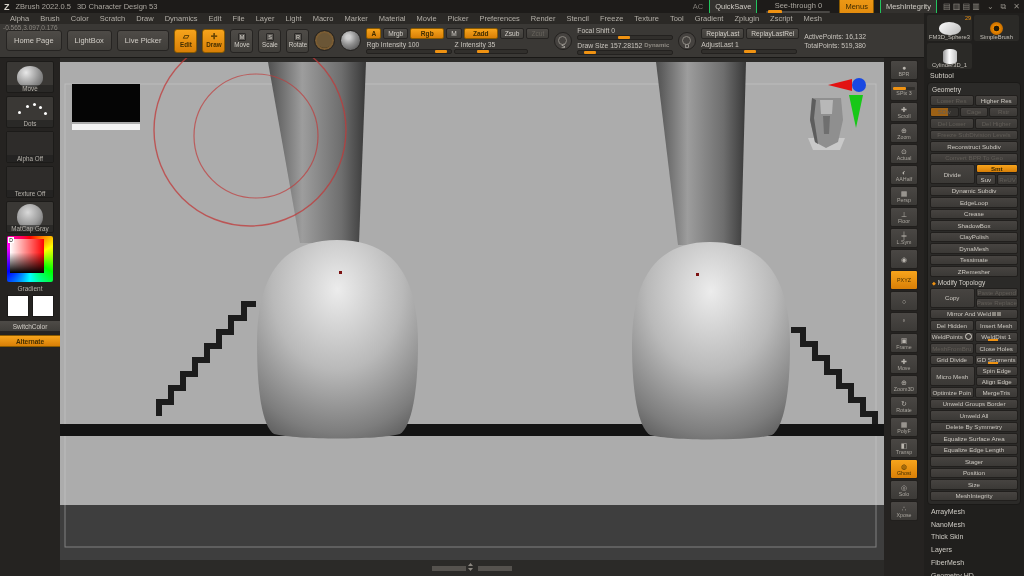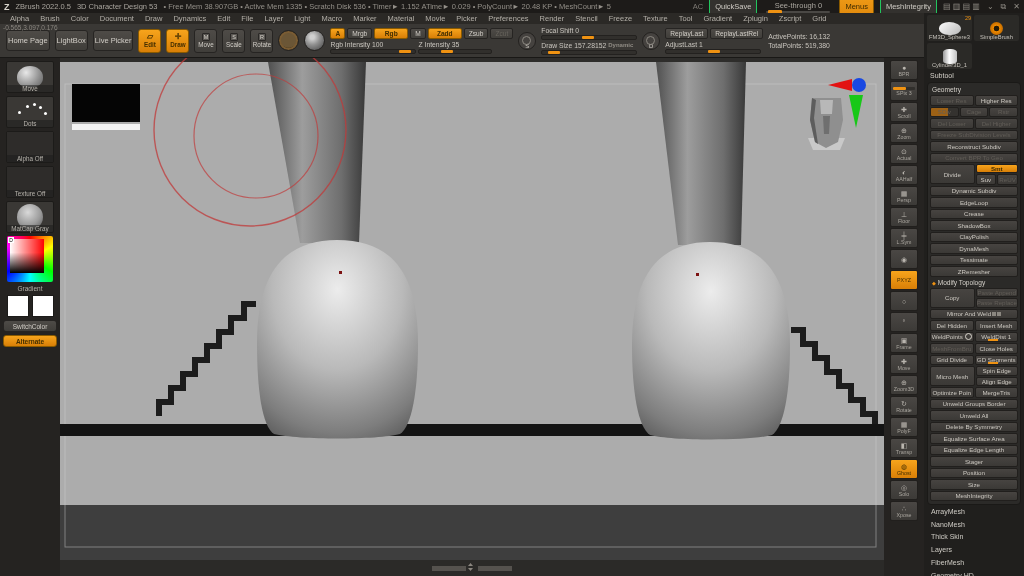--- a/index.html
+++ b/index.html
@@ -22,21 +22,21 @@
   .winicons{display:flex;gap:7px;color:#8f8b84;font-size:8px;align-items:center;}
   
   #menubar{left:0;top:13px;width:924px;height:11px;background:#2b2926;display:flex;align-items:center;
     font-size:7.5px;color:#b3afa8;gap:1px;padding-left:5px;box-sizing:border-box;}
   #menubar .mi{padding:0 5px;}
   #coords{left:3px;top:24px;font-size:6.5px;color:#8b8780;z-index:5;}
   
   #toolbar{left:0;top:24px;width:924px;height:34px;background:#3a3835;border-bottom:1px solid #191816;
     display:flex;align-items:center;gap:5px;padding:0 4px;box-sizing:border-box;}
   .btn{background:linear-gradient(#4e4b47,#403e3a);border:1px solid #262422;border-radius:3px;
-    color:#d2cec7;font-size:7.5px;display:flex;align-items:center;justify-content:center;height:19px;padding:0 1px;}
+    color:#d2cec7;font-size:7.5px;display:flex;align-items:center;justify-content:center;height:19px;padding:0 7px;}
   .btn.sm{height:9px;font-size:6.6px;padding:0 4px;border-radius:2px;}
   .btn.orange{background:linear-gradient(#f7a41c,#d87f07);color:#432e00;font-weight:bold;border-color:#8a5a00;}
   .btn.dim{color:#67635c;}
   .modebtn{width:21px;height:22px;flex-direction:column;gap:0;font-size:6.3px;padding:0;}
   .modebtn .g{font-size:8px;line-height:8px;}
   .badge{display:inline-block;background:#5a5753;border:1px solid #2a2826;color:#d8d4cc;
     font-size:5.5px;padding:0 1px;border-radius:1px;line-height:6px;}
   .circbtn{width:19px;height:19px;border-radius:50%;border:1px solid #23211f;}
   .brush-circ{background:radial-gradient(circle at 50% 45%,#6b5636 55%,#4f3f24 58%,#6b5130 100%);
     box-shadow:inset 0 0 0 2px #7a5c33;}
@@ -121,21 +121,20 @@
   .wp-circ{width:5px;height:5px;border:1px solid #d8d4cc;border-radius:50%;display:inline-block;margin-left:2px;}
   
 </style>
 </head>
 <body>
 
 <div id="titlebar" class="abs">
   <span class="logo">Z</span>
   <span>ZBrush 2022.0.5</span>
   <span>3D Character Design 53</span>
-  <span class="stats">• Free Mem 38.907GB • Active Mem 1335 • Scratch Disk 536 • Timer► 1.152 ATime► 0.029 • PolyCount► 20.48 KP • MeshCount► 5</span>
   <span class="spacer"></span>
   <span style="color:#7d7973">AC</span>
   <span class="tbtn">QuickSave</span>
   <span class="seethrough">
     <span>See-through 0</span>
     <span class="trk">
         <span class="hd"></span>
       </span>
   </span>
   <span class="tbtn orange">Menus</span>
@@ -146,42 +145,42 @@
     <span>⧉</span>
     <span>✕</span>
   </span>
 </div>
 
 <div id="menubar" class="abs">
 
 <span class="mi">Alpha</span>
     <span class="mi">Brush</span>
     <span class="mi">Color</span>
-    <span class="mi">Document</span>
+    <span class="mi">Scratch</span>
     <span class="mi">Draw</span>
     <span class="mi">Dynamics</span>
     <span class="mi">Edit</span>
     <span class="mi">File</span>
     <span class="mi">Layer</span>
     <span class="mi">Light</span>
     <span class="mi">Macro</span>
     <span class="mi">Marker</span>
     <span class="mi">Material</span>
     <span class="mi">Movie</span>
     <span class="mi">Picker</span>
     <span class="mi">Preferences</span>
     <span class="mi">Render</span>
     <span class="mi">Stencil</span>
     <span class="mi">Freeze</span>
     <span class="mi">Texture</span>
     <span class="mi">Tool</span>
     <span class="mi">Gradient</span>
     <span class="mi">Zplugin</span>
     <span class="mi">Zscript</span>
-    <span class="mi">Grid</span>
+    <span class="mi">Mesh</span>
   </div>
 <div id="coords" class="abs">-0.565,3.097,0.176</div>
 
 <div id="toolbar" class="abs">
   <span class="btn" style="margin-left:2px">Home Page</span>
   <span class="btn">LightBox</span>
   <span class="btn">Live Picker</span>
   <span class="btn orange modebtn">
     <span class="g">▱</span>
     <span>Edit</span>

